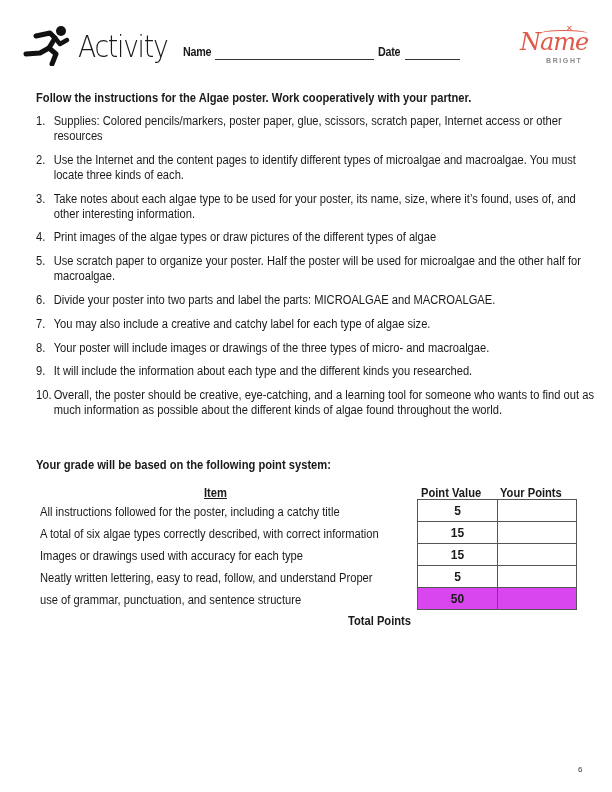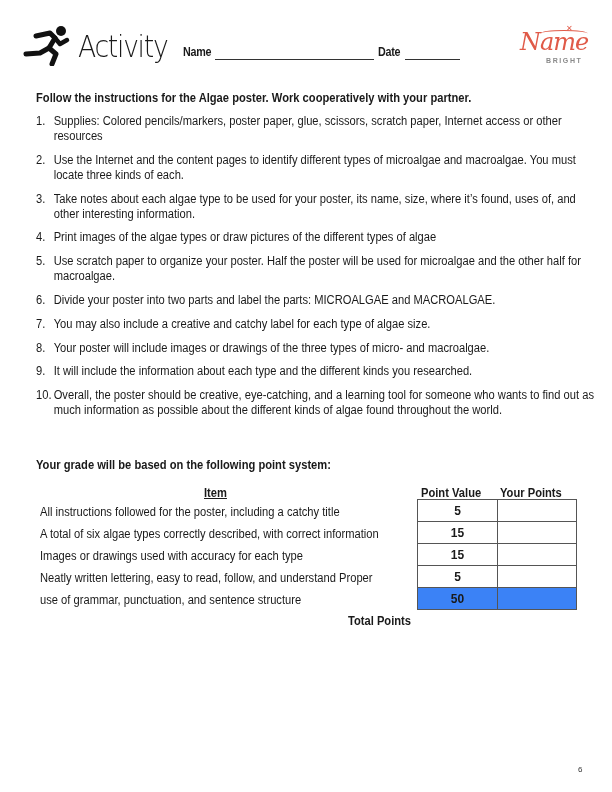--- a/index.html
+++ b/index.html
@@ -32,21 +32,21 @@
   .item-head { left: 204px; top: 486px; font-size: 12px; font-weight: bold; text-decoration: underline; transform: scaleX(0.93); transform-origin: left top; }
   .pv-head { left: 421px; top: 486px; font-size: 12px; font-weight: bold; transform: scaleX(0.93); transform-origin: left top; white-space: nowrap; }
   .yp-head { left: 500px; top: 486px; font-size: 12px; font-weight: bold; transform: scaleX(0.93); transform-origin: left top; white-space: nowrap; }
   .rubric-items { left: 40px; top: 505px; font-size: 12px; }
   .rubric-items div { height: 22px; line-height: 15px; transform: scaleX(0.93); transform-origin: left top; white-space: nowrap; }
   .total-label { left: 348px; top: 614px; font-size: 12px; font-weight: bold; transform: scaleX(0.93); transform-origin: left top; white-space: nowrap; }
   table.points { position: absolute; left: 417px; top: 499px; border-collapse: collapse; }
   table.points td { border: 1.2px solid #555; width: 78px; height: 21px; padding: 0; text-align: center;
                     font-size: 12px; font-weight: bold; vertical-align: middle; }
   table.points td.pv { width: 79px; }
-  table.points tr.total td { background: #3b82f6; }
+  table.points tr.total td { background: #d946ef; }
   .page-num { left: 578px; top: 765px; font-size: 8px; color: #333; }
 </style>
 </head>
 <body>
 
 <svg class="abs runner" viewBox="0 0 50 42">
   <circle cx="39" cy="7" r="5" fill="#111"></circle>
   <path d="M14 12 L28 9 L33 14 L27 24 L34 30 L30 40" stroke="#111" stroke-width="5" fill="none" stroke-linecap="round" stroke-linejoin="round"></path>
   <path d="M27 24 L18 29 L4 30" stroke="#111" stroke-width="5" fill="none" stroke-linecap="round" stroke-linejoin="round"></path>
   <path d="M33 14 L38 20 L45 16" stroke="#111" stroke-width="4.5" fill="none" stroke-linecap="round" stroke-linejoin="round"></path>

